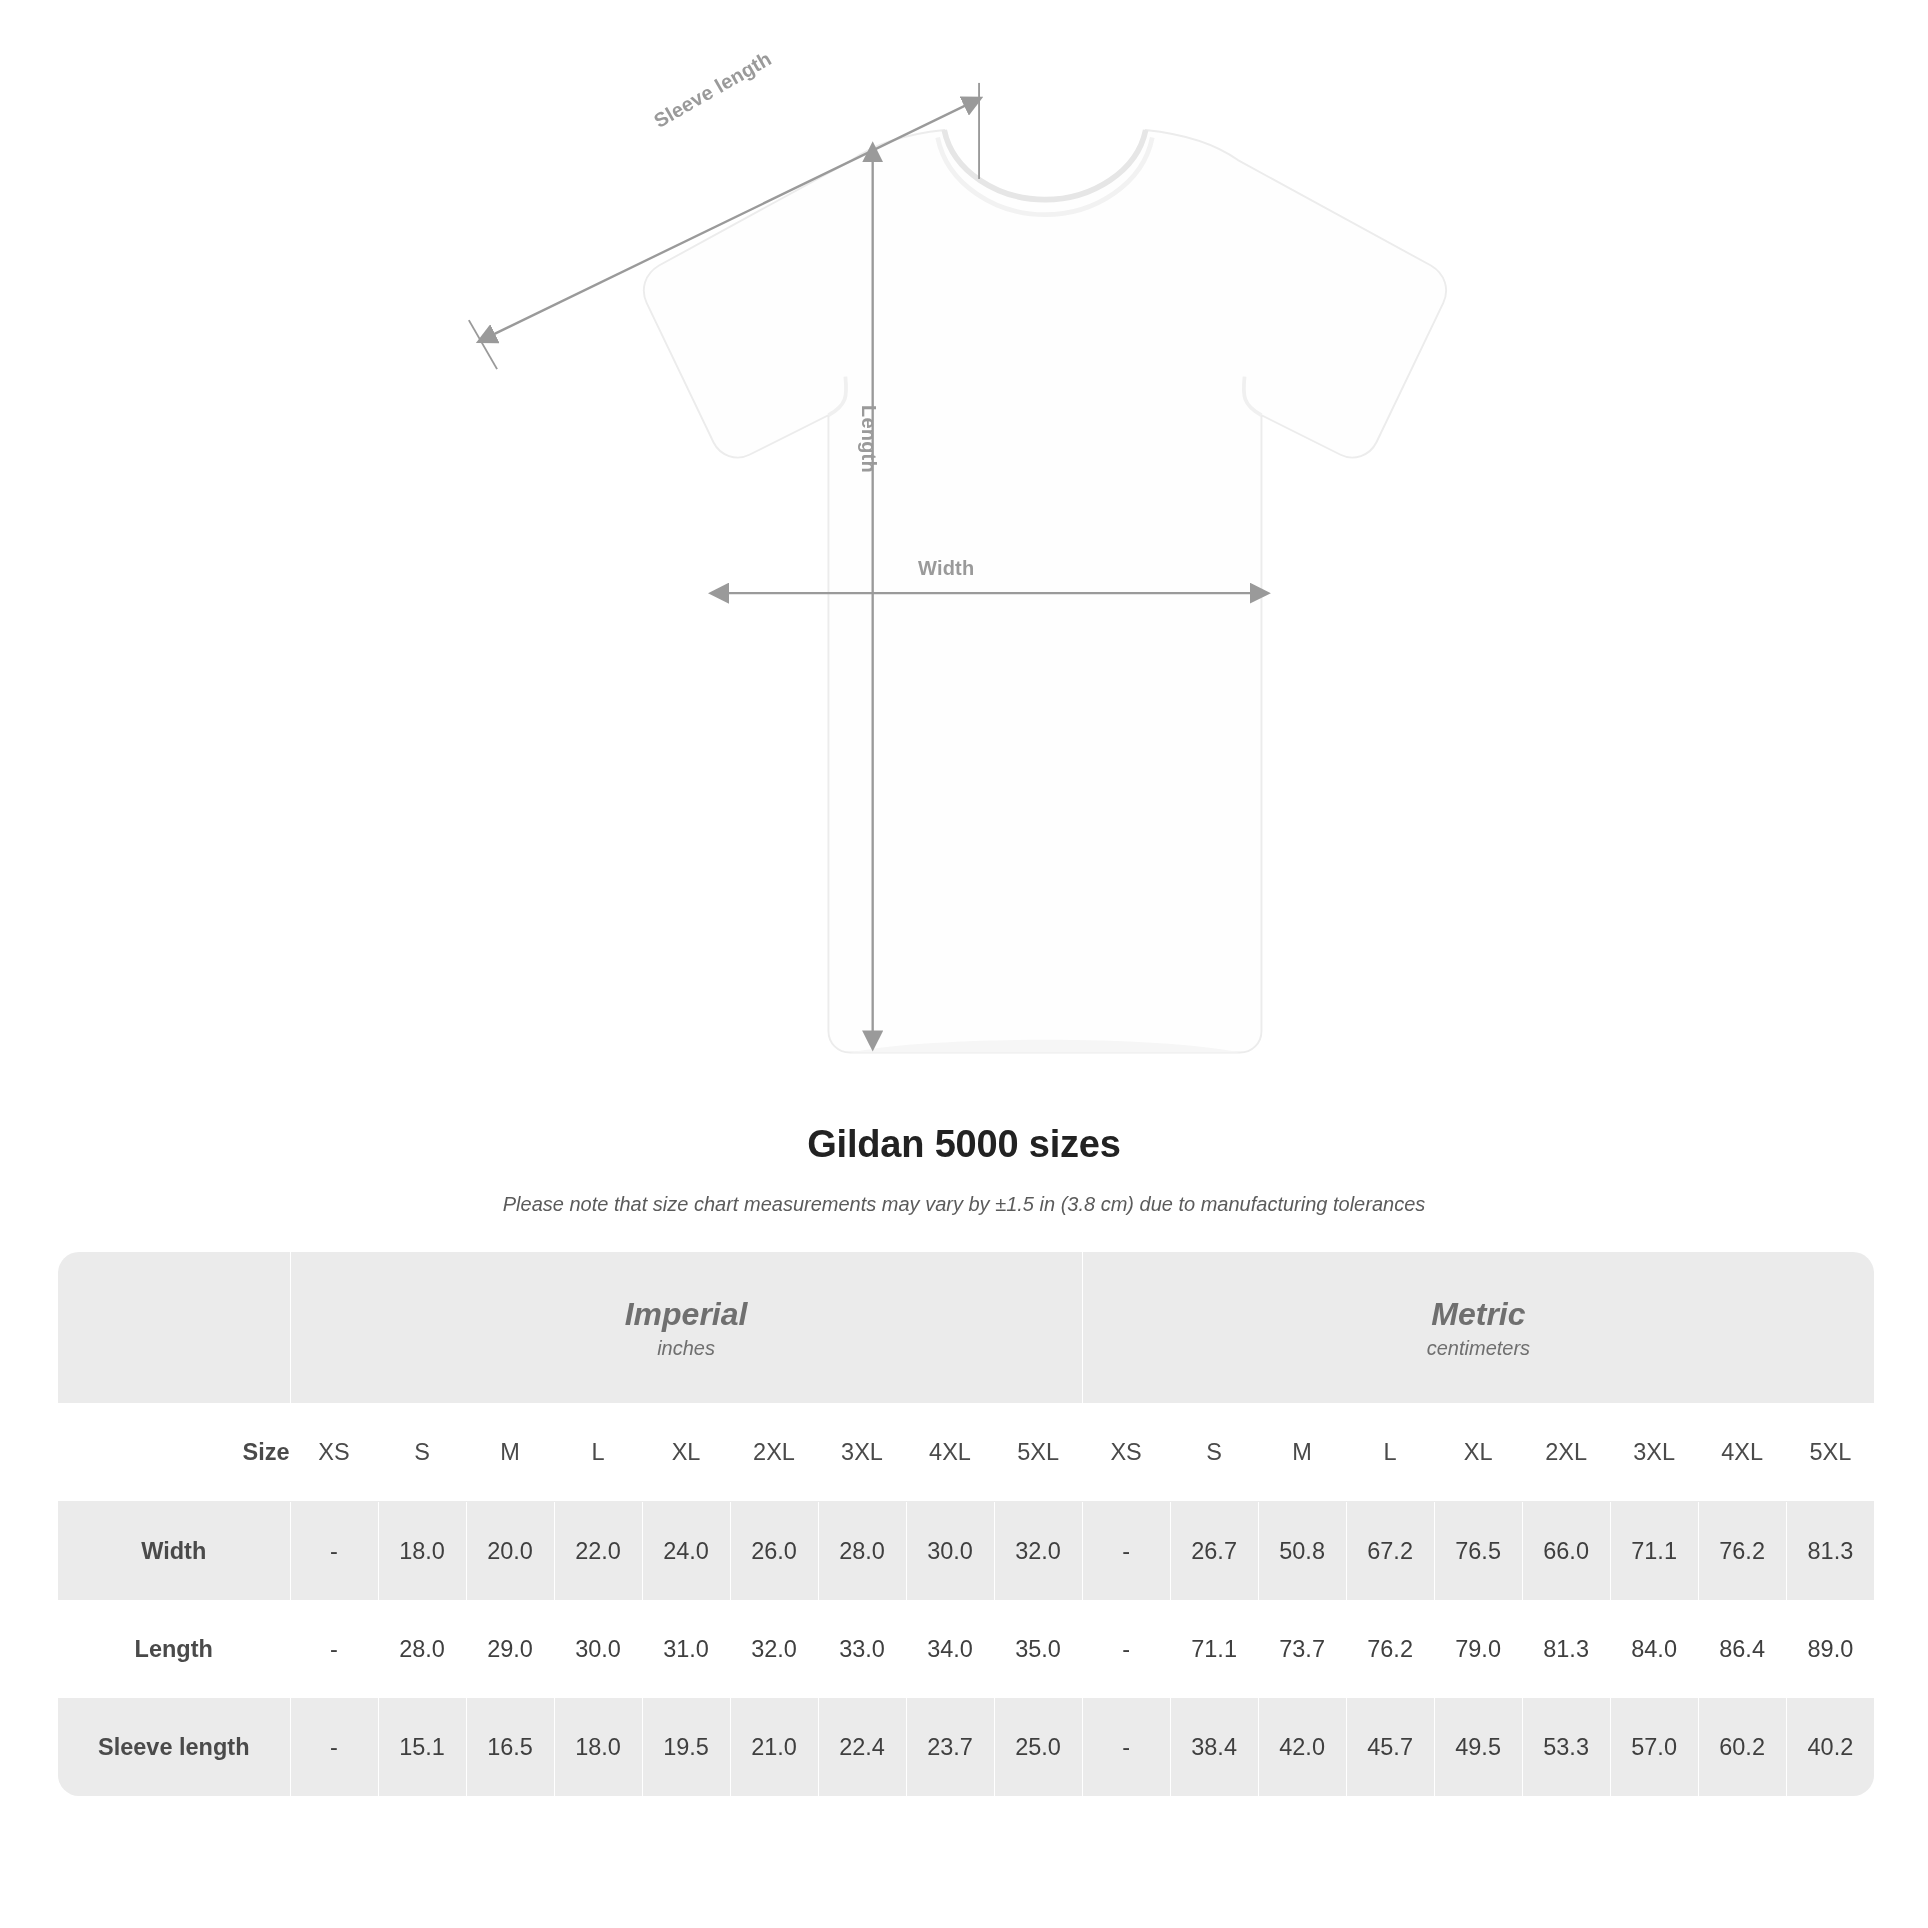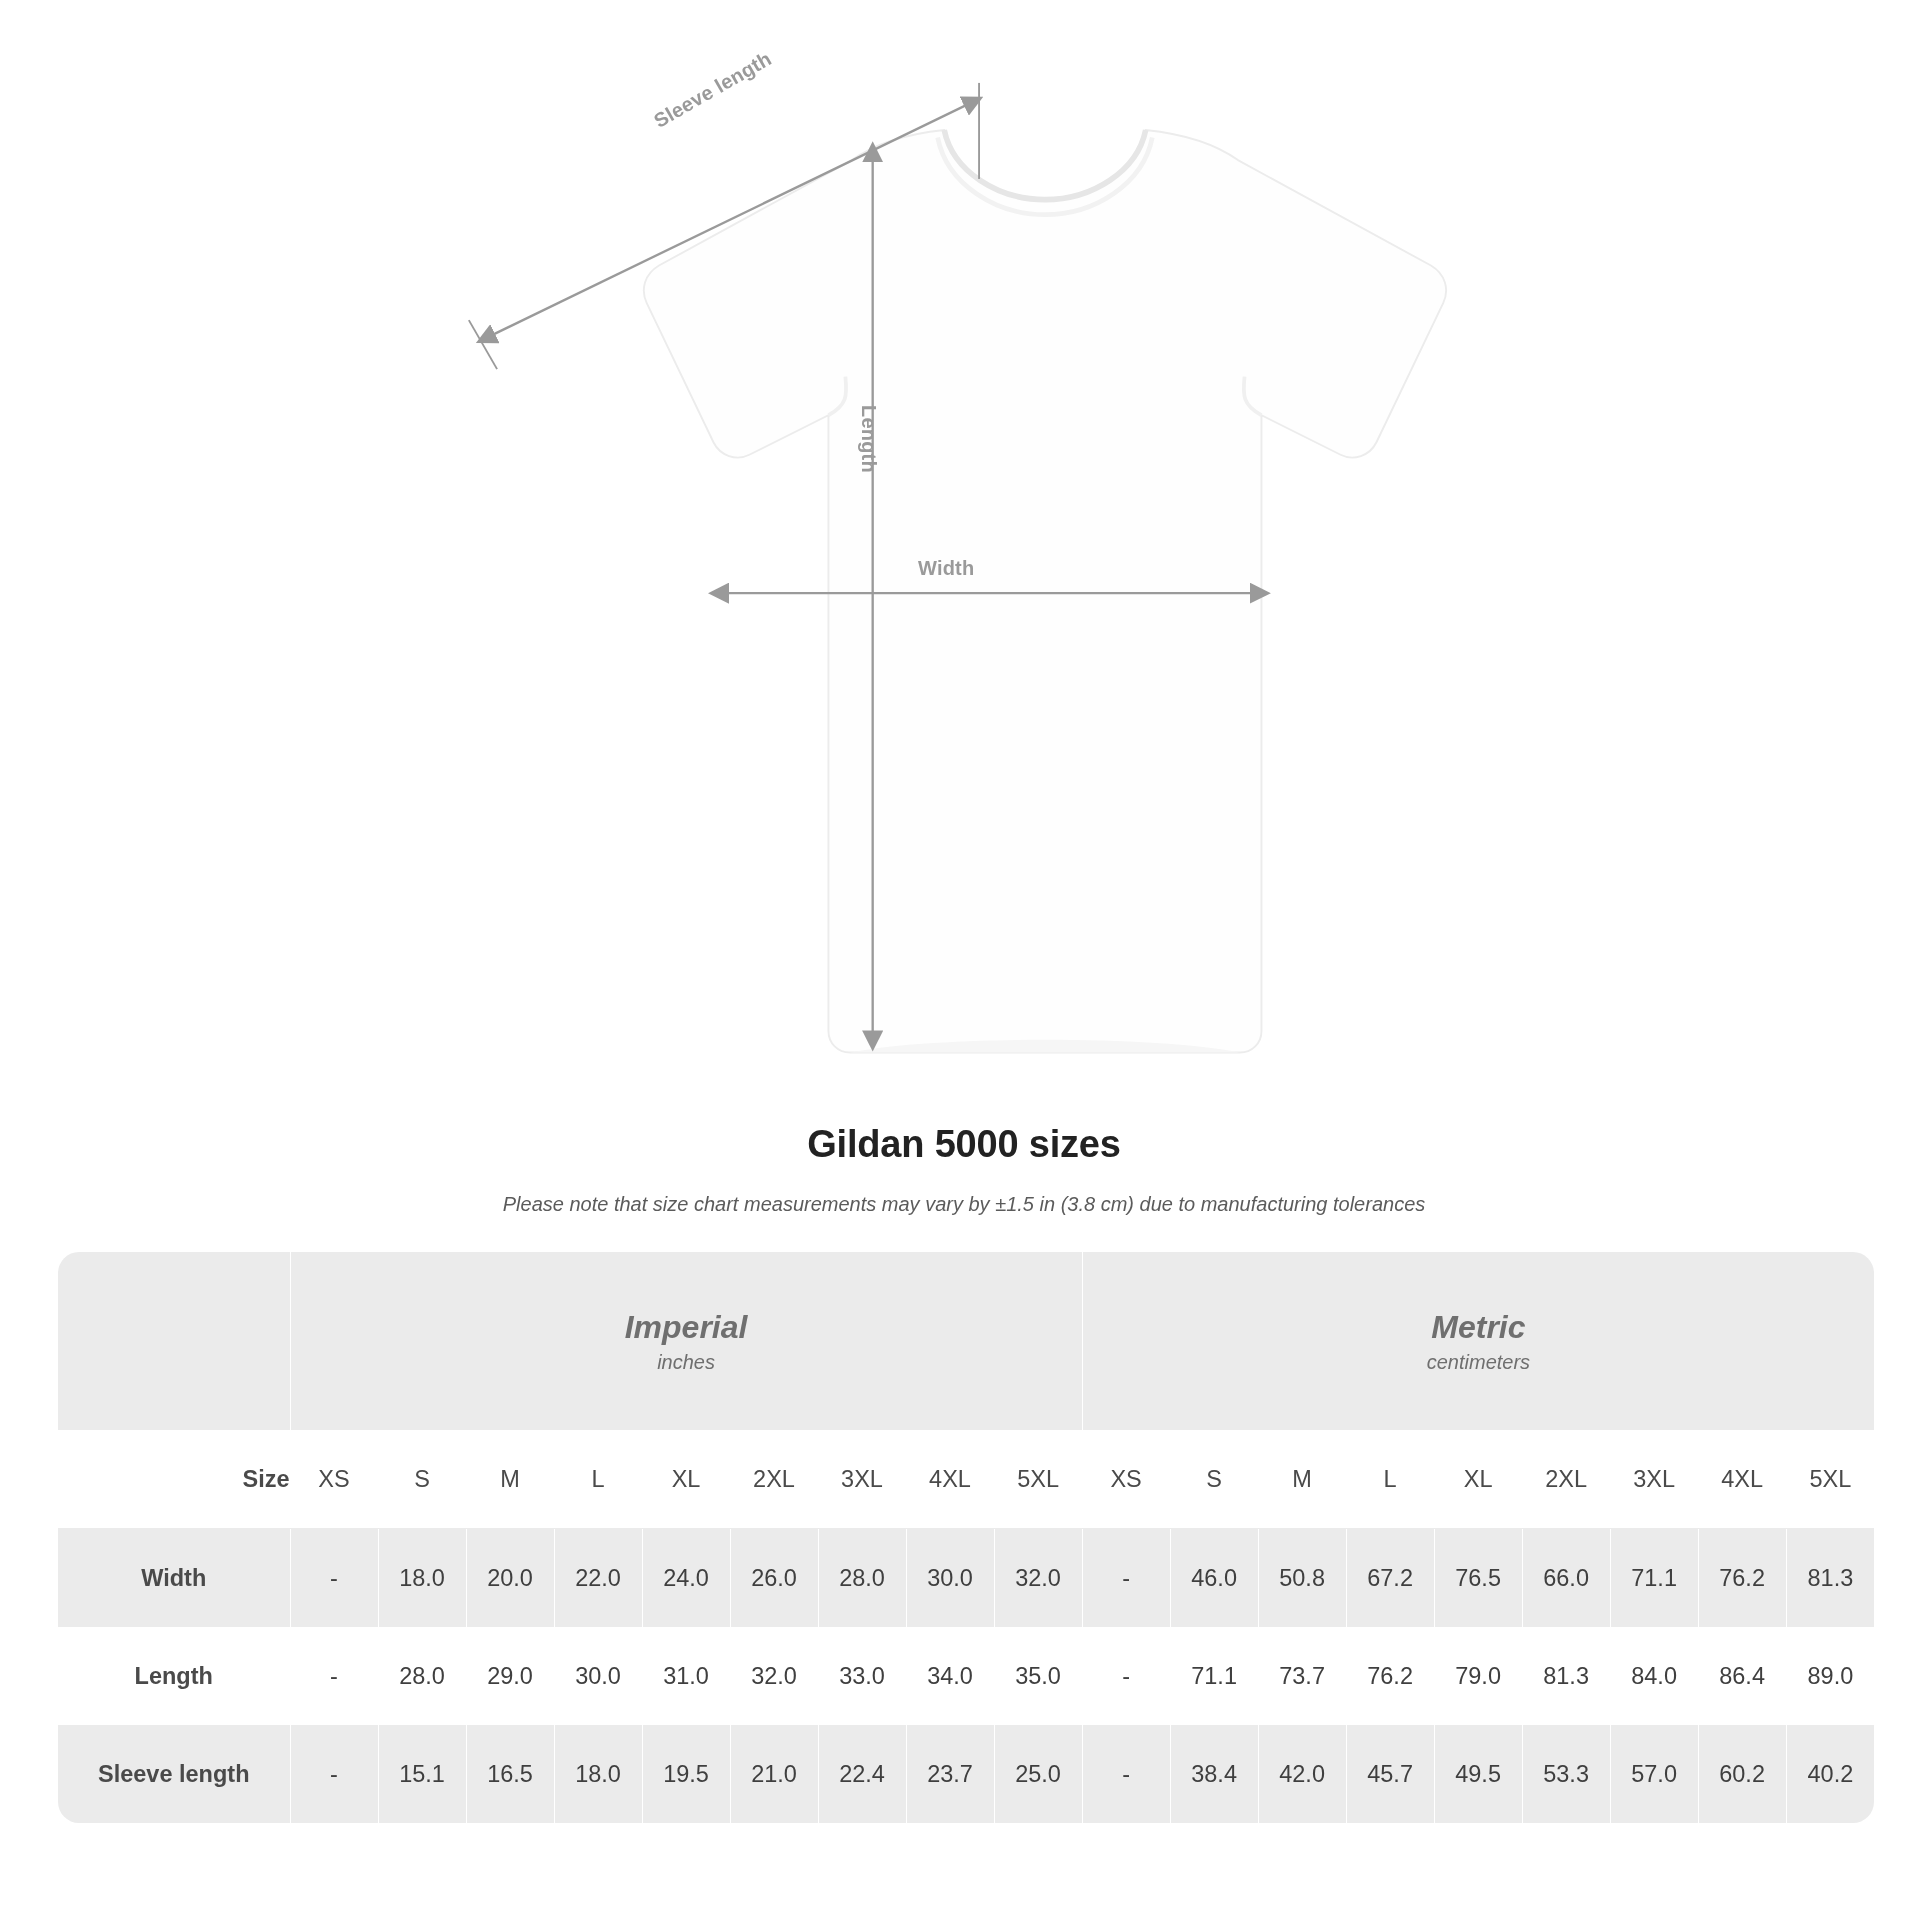--- a/index.html
+++ b/index.html
@@ -80,21 +80,21 @@
     table-layout: fixed;
   }
   table.size-table td, table.size-table th {
     padding: 0;
     text-align: center;
     vertical-align: middle;
     font-weight: normal;
   }
   
   .unit-row td {
-    height: 178px;
+    height: 151px;
     background: #ebebeb;
     color: #6f6f6f;
   }
   .unit-row td.corner-left {
     background: #ebebeb;
     border-top-left-radius: 21px;
   }
   .unit-row td.corner-right {
     border-top-right-radius: 21px;
   }
@@ -275,21 +275,21 @@
         <td>-</td>
         <td>18.0</td>
         <td>20.0</td>
         <td>22.0</td>
         <td>24.0</td>
         <td>26.0</td>
         <td>28.0</td>
         <td>30.0</td>
         <td>32.0</td>
         <td>-</td>
-        <td>46.0</td>
+        <td>26.7</td>
         <td>50.8</td>
         <td>67.2</td>
         <td>76.5</td>
         <td>66.0</td>
         <td>71.1</td>
         <td>76.2</td>
         <td class="corner-right">81.3</td>
       </tr>
 
       <tr class="data-row plain">

